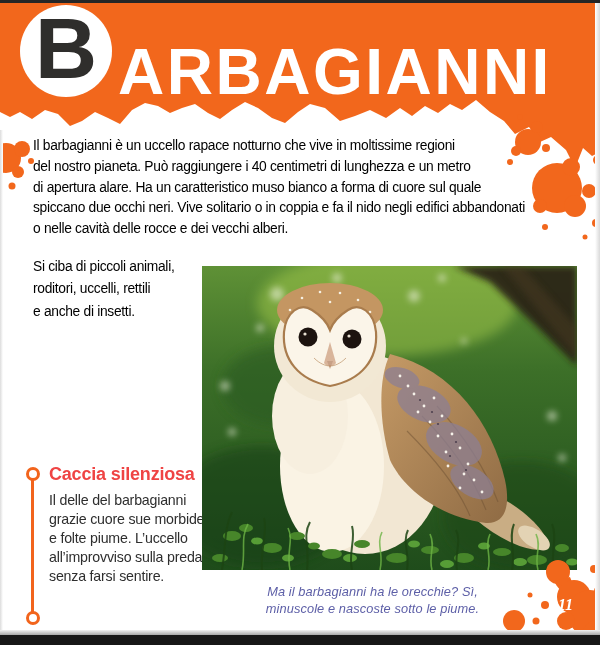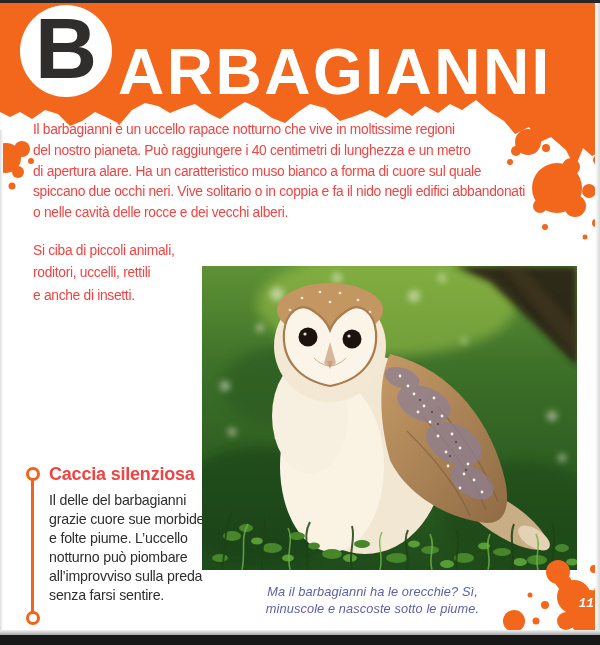--- a/index.html
+++ b/index.html
@@ -27,21 +27,21 @@
     font-family:"Liberation Sans", sans-serif;
   }
   .page-title{
     position:absolute;left:118px;top:24px;z-index:3;
     font-size:64px;font-weight:bold;color:#ffffff;letter-spacing:2.5px;line-height:1;
     font-family:"Liberation Sans", sans-serif;
     margin-top:16px;
   }
 
   
-  .intro{position:absolute;left:33px;top:120px;z-index:3;color:#ef4444;}
+  .intro{position:absolute;left:33px;top:136px;z-index:3;color:#000000;}
   .intro-line{
     font-size:13.8px;line-height:20.8px;letter-spacing:-0.3px;white-space:nowrap;
     font-family:"Liberation Sans", sans-serif;
   }
   .intro-line.first-cont{margin-top:16px;}
   .intro-line.cont2{line-height:22.5px;}
 
   
   .photo{position:absolute;left:202px;top:266px;width:375px;height:304px;z-index:4;}
 
@@ -63,23 +63,23 @@
   
   .caption{position:absolute;left:215px;top:583px;width:315px;text-align:center;z-index:5;}
   .caption-line{
     font-size:12.8px;font-style:italic;line-height:17px;color:#5d5fa7;letter-spacing:0.1px;
     font-family:"Liberation Sans", sans-serif;
   }
 
   
   .splat-br{position:absolute;left:470px;top:525px;z-index:6;}
   .page-number{
-    position:absolute;left:558px;top:596px;width:36px;z-index:7;text-align:right;
-    color:#ffffff;font-size:13px;font-weight:bold;font-style:italic;
-    font-family:Liberation Mono, monospace;
+    position:absolute;left:558px;top:596px;width:36px;z-index:7;text-align:left;
+    color:#ffffff;font-size:16px;font-weight:bold;font-style:italic;
+    font-family:Liberation Serif, serif;
   }
 </style>
 </head>
 <body>
 
 <div class="page">
 
   <svg class="header-svg" width="600" height="245" viewBox="0 0 600 245">
     <path fill="#f2671c" d="M0,0 L600,0 L600,152 L592,156 L583,148 L575,168 L566,150 L551,137
       L540,142 L529,127 L515,134 L504,121 L490,112 L476,100 L462,110 L450,104 L438,113
@@ -309,21 +309,20 @@
 
   <div class="sidebar-rail"></div>
   <div class="rail-dot top"></div>
   <div class="rail-dot bottom"></div>
 
   <div class="sidebar">
     <div class="sidebar-title">Caccia silenziosa</div>
     <div class="sidebar-line">Il delle del barbagianni</div>
     <div class="sidebar-line">grazie cuore sue morbide</div>
     <div class="sidebar-line">e folte piume. L’uccello</div>
-    <div class="sidebar-line">notturno può piombare</div>
     <div class="sidebar-line">all’improvviso sulla preda</div>
     <div class="sidebar-line">senza farsi sentire.</div>
   </div>
 
   <div class="caption">
     <div class="caption-line">Ma il barbagianni ha le orecchie? Sì,</div>
     <div class="caption-line">minuscole e nascoste sotto le piume.</div>
   </div>
 
   <svg class="splat-br" width="130" height="120" viewBox="0 0 130 120">

